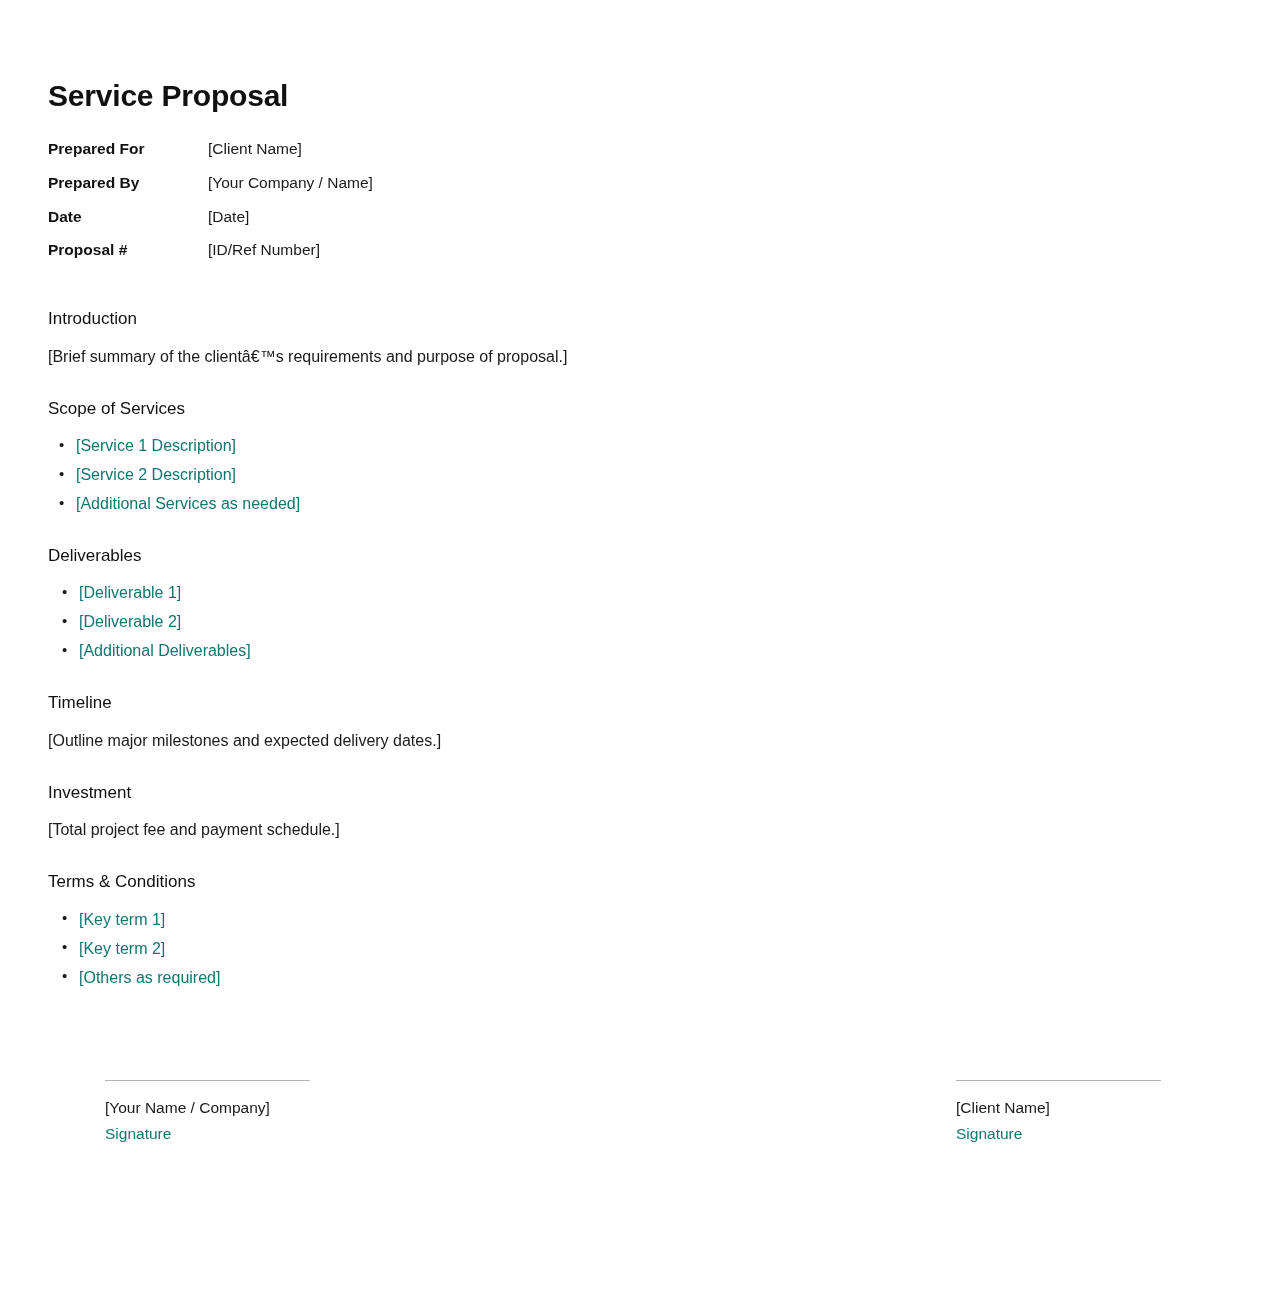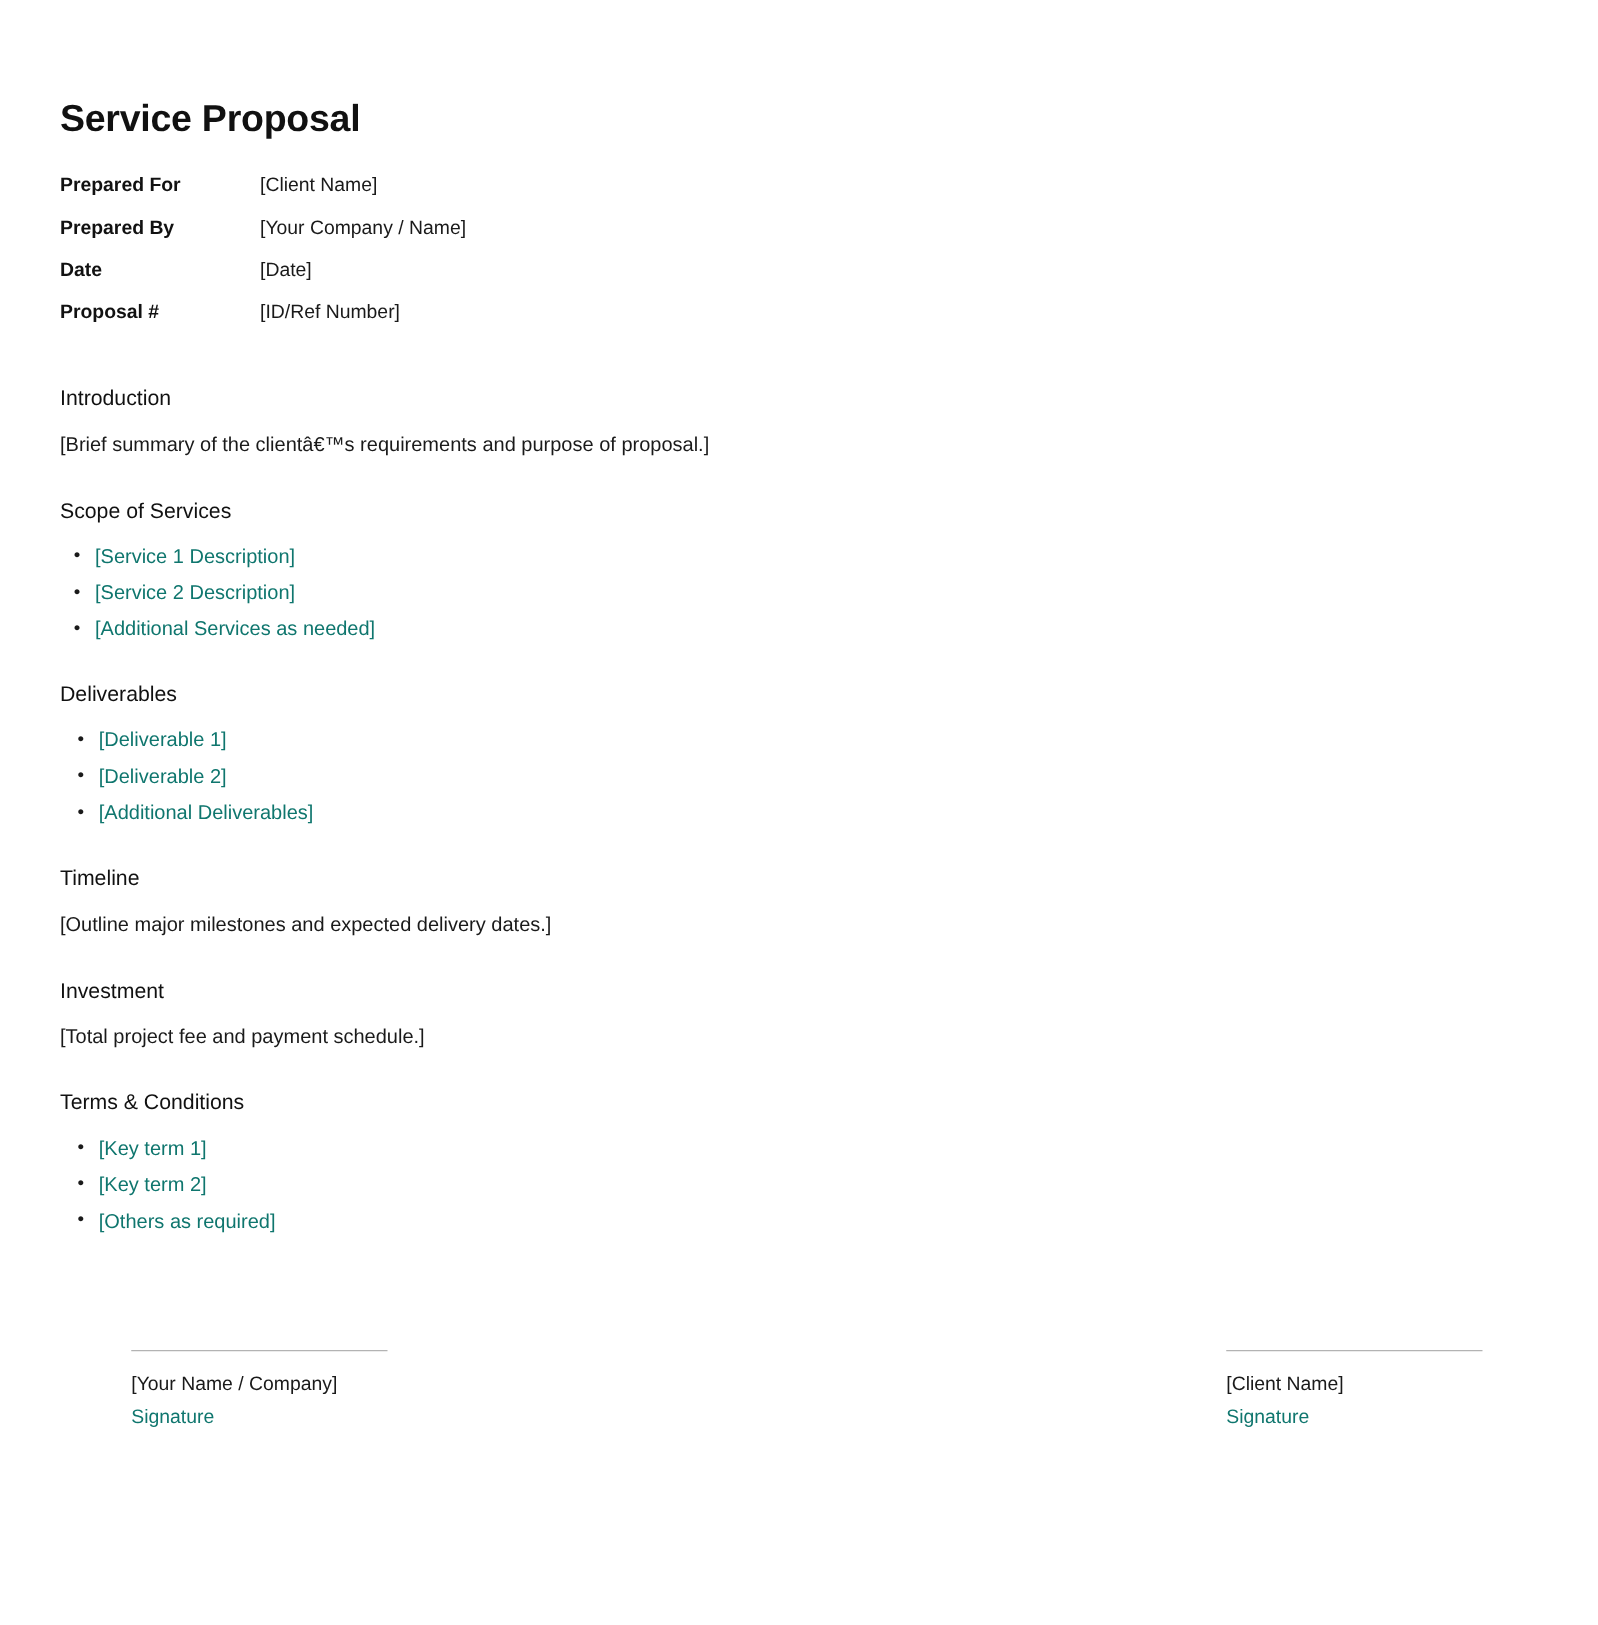--- a/index.html
+++ b/index.html
@@ -86,21 +86,21 @@
     position: absolute;
     left: -17px;
     top: -0.5px;
     font-size: 15px;
     color: #1a1a1a;
   }
   
   .signatures {
     position: absolute;
     left: 105px;
-    right: 92px;
+    right: 117px;
     top: 1080px;
     display: flex;
     justify-content: space-between;
   }
   .sig-block { width: 205px; }
   .sig-rule {
     border-top: 1.5px solid #b3b3b3;
     margin: 0 0 17px 0;
     height: 0;
     font-size: 0;

